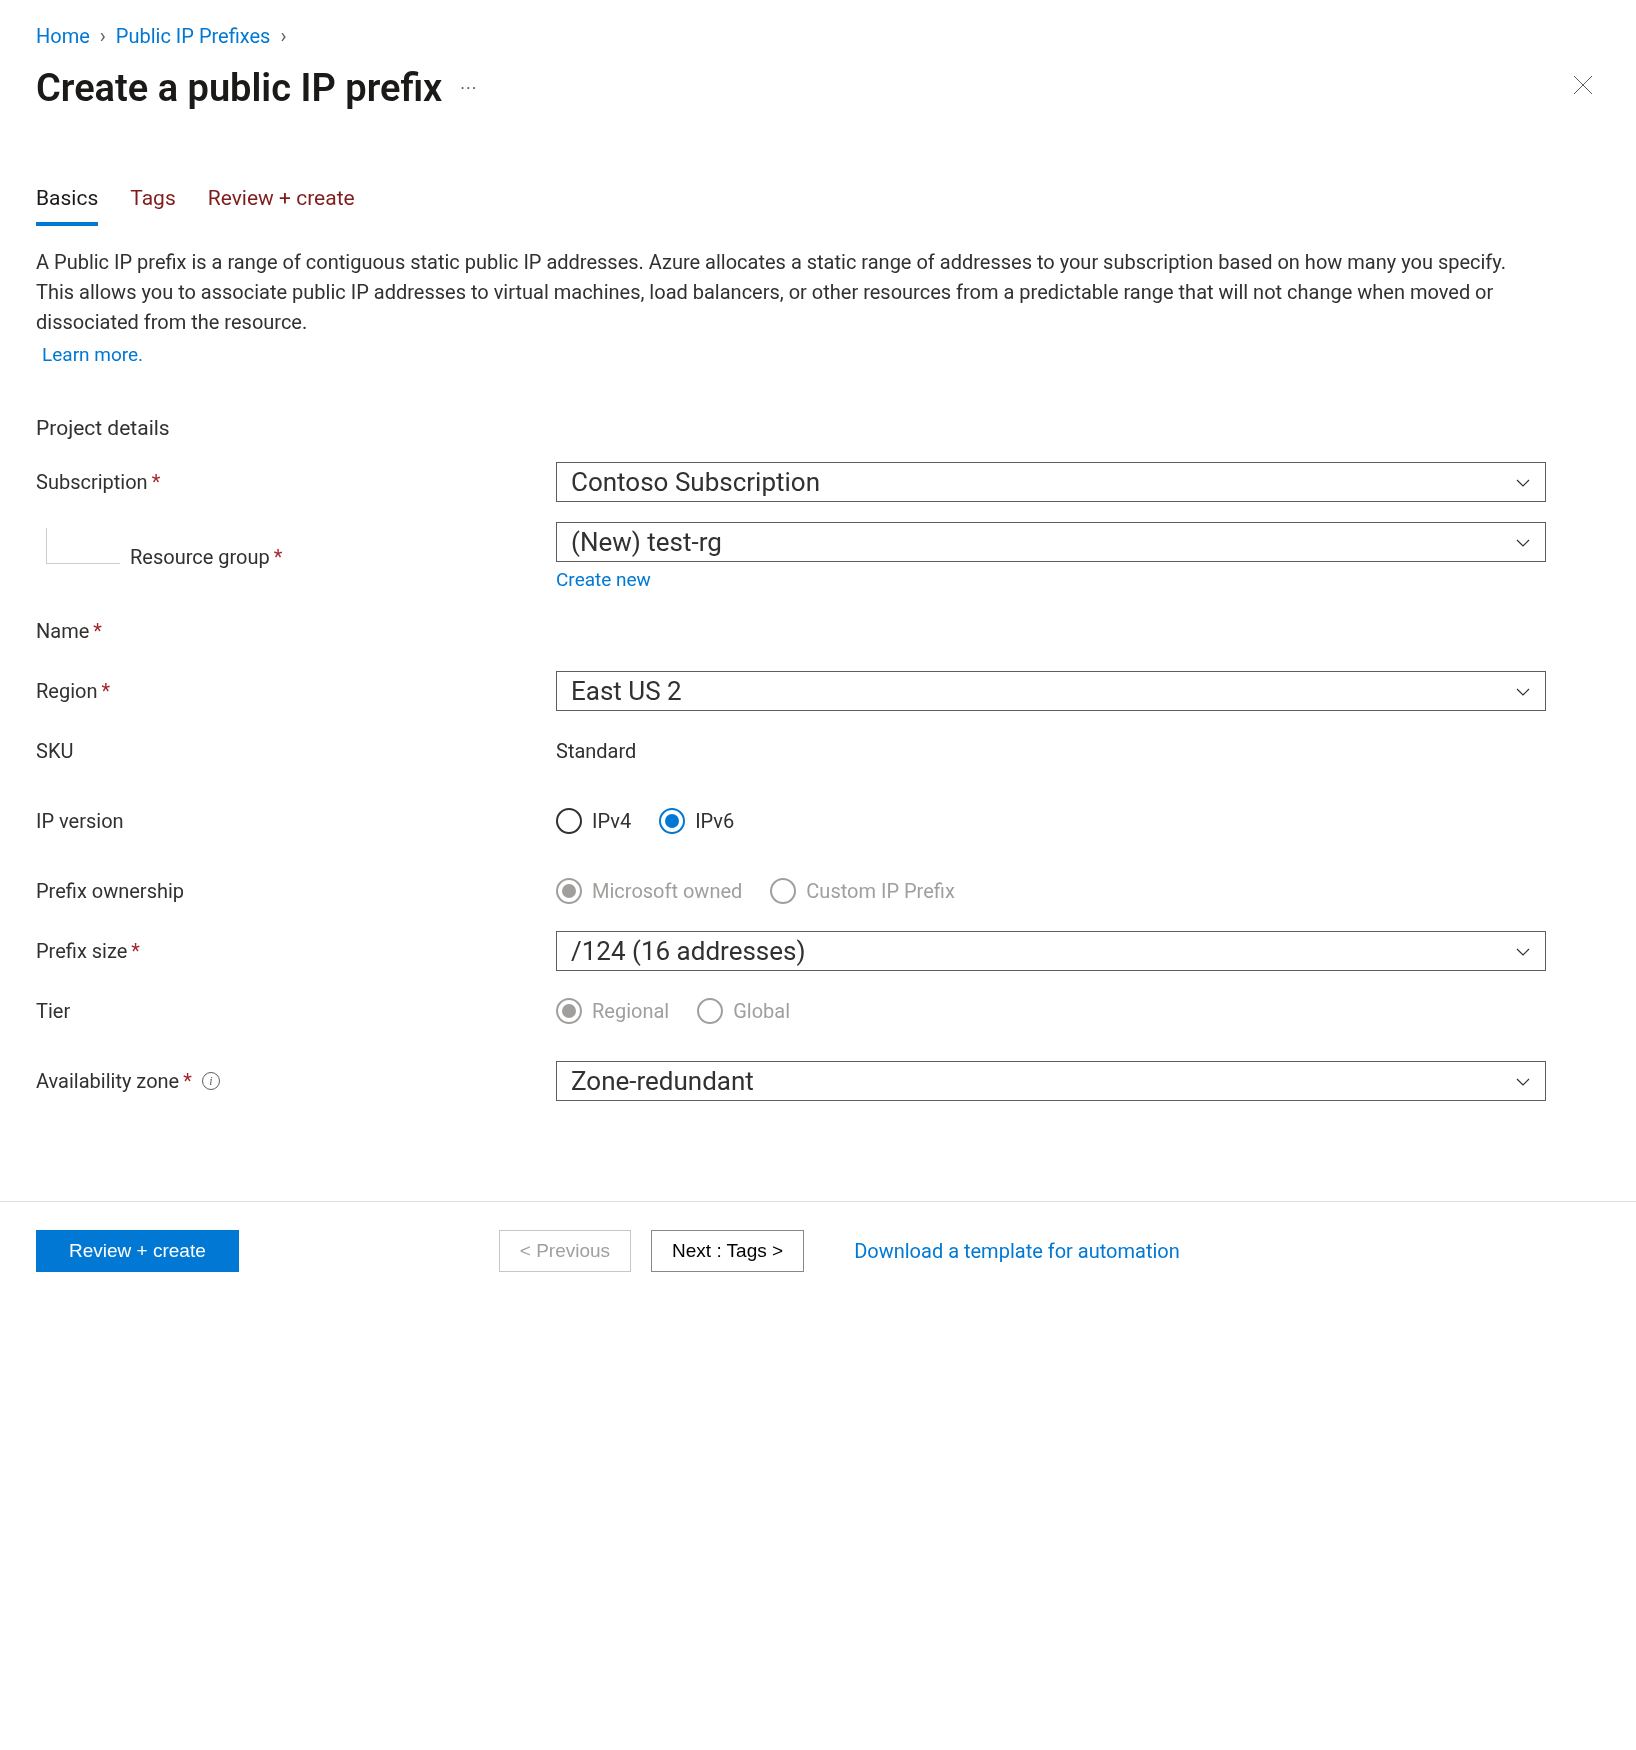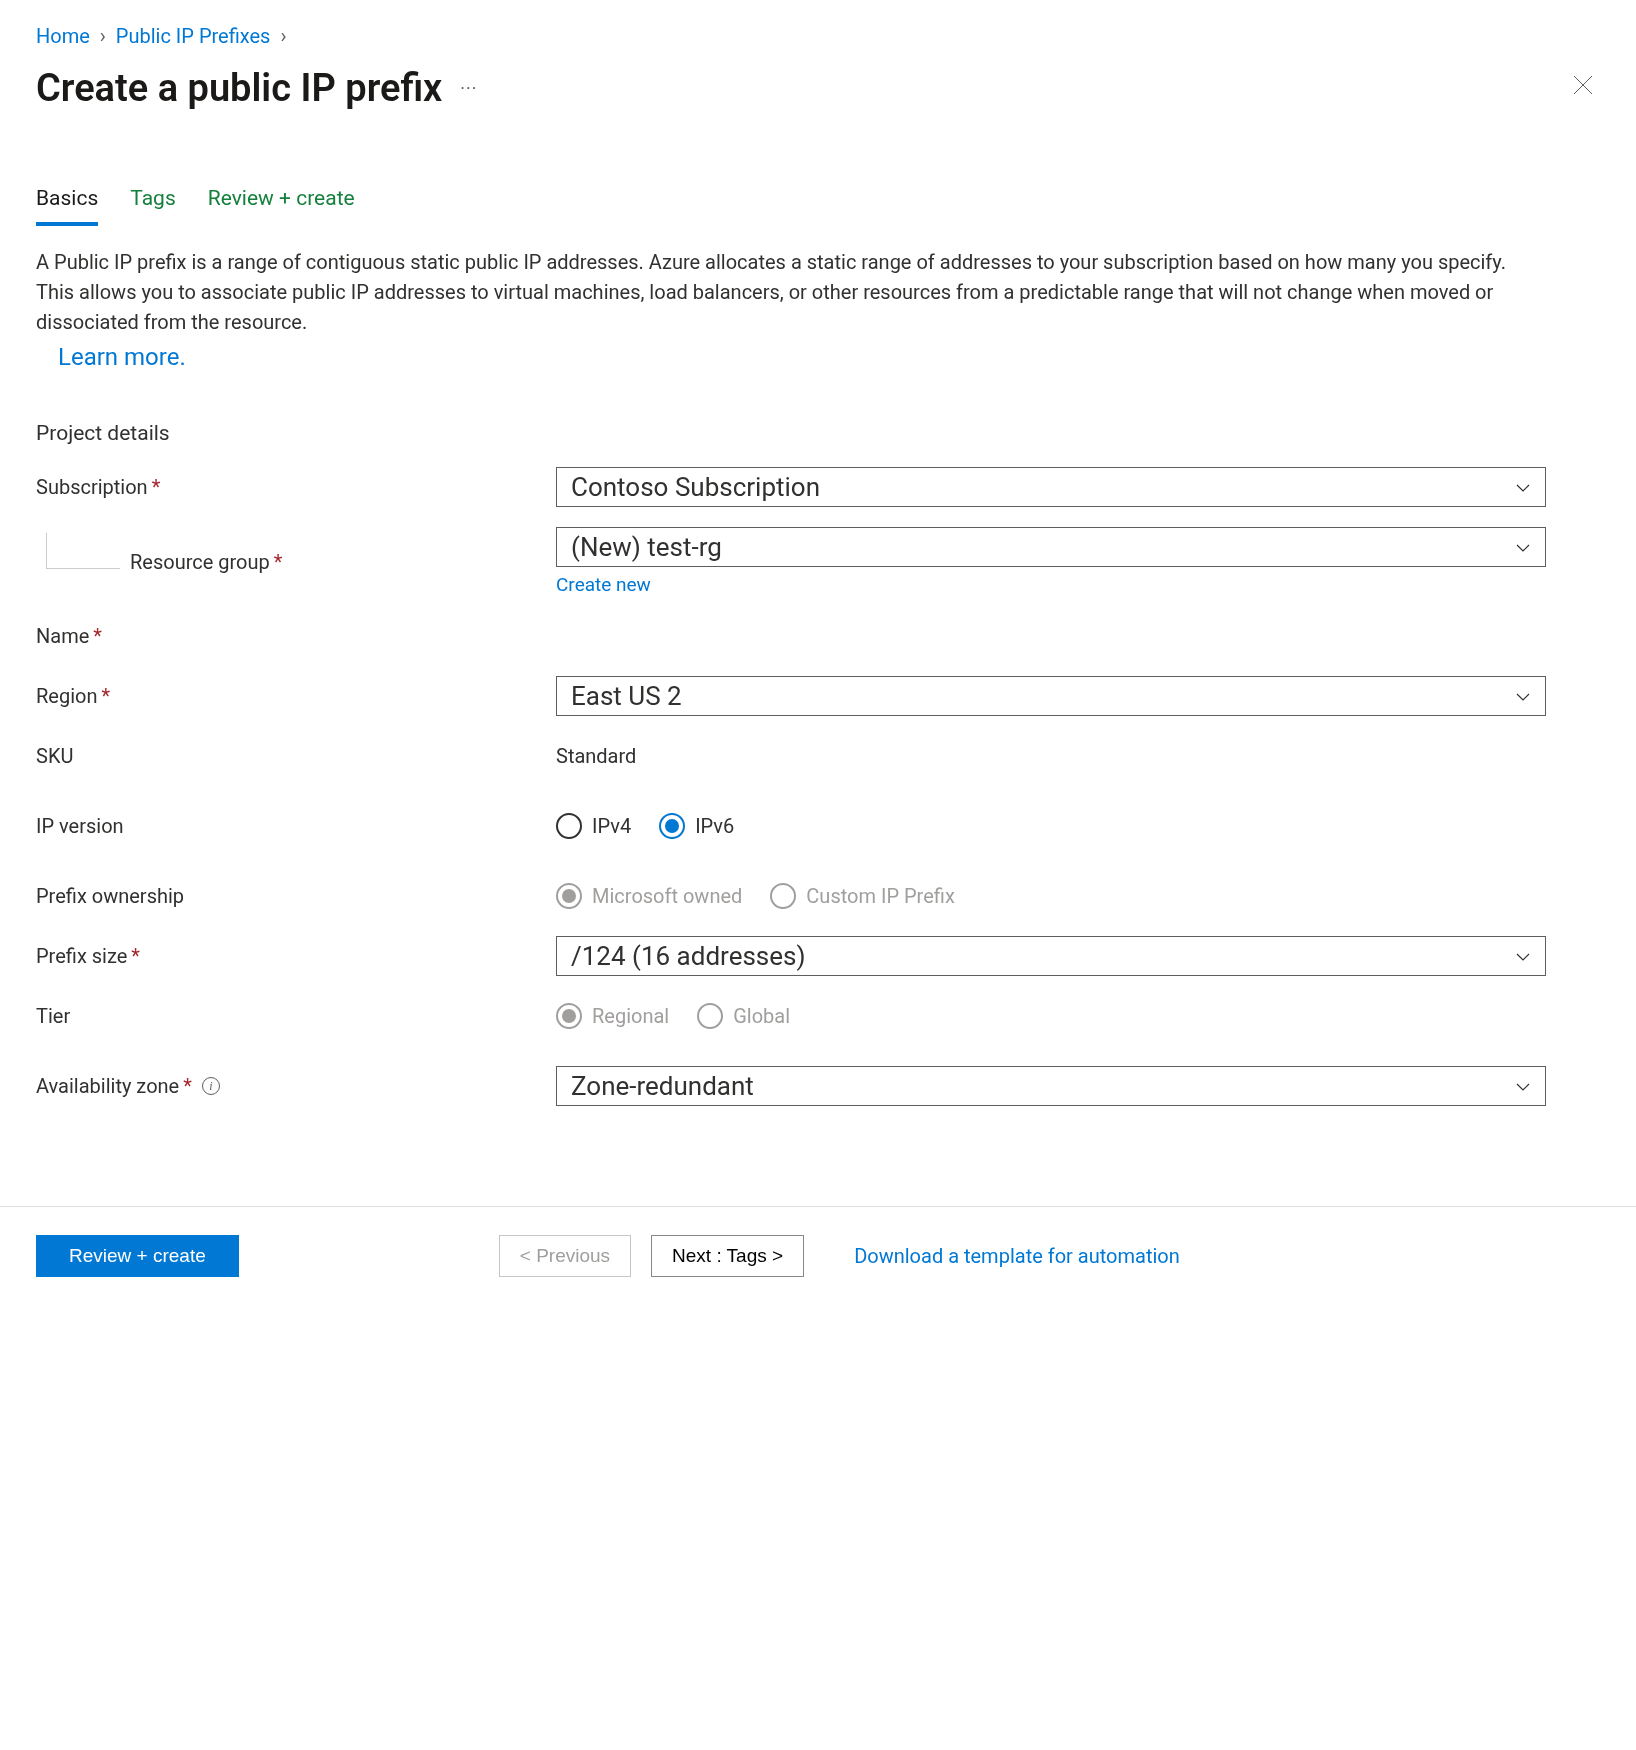--- a/index.html
+++ b/index.html
@@ -13,24 +13,24 @@
   .page { padding: 24px 36px 0 36px; position: relative; }
   .breadcrumbs { display: flex; align-items: center; gap: 10px; margin-bottom: 18px; font-size: 20px;}
   .breadcrumbs a { color: #0078d4; text-decoration: none; cursor: pointer; }
   .breadcrumbs .sep { color: #605e5c; }
   .title-row { display: flex; align-items: center; justify-content: space-between; margin-bottom: 70px; }
   .title-left { display: flex; align-items: center; gap: 18px; }
   .title { font-size: 38px; font-weight: 600; color: #1b1a19; }
   .title-more { font-size: 18px; color: #605e5c; cursor: pointer; letter-spacing: 1px; }
   .close-x { font-size: 24px; color: #605e5c; cursor: pointer; font-weight: 300; padding: 6px; }
   .tabs { display: flex; gap: 32px; border-bottom: 1px solid transparent; margin-bottom: 20px; font-size: 21px;}
-  .tab { padding: 6px 0 12px 0; cursor: pointer; color: #15803d; }
+  .tab { padding: 6px 0 12px 0; cursor: pointer; color: #7f1d1d; }
   .tab.active { color: #1b1a19; font-weight: 400; border-bottom: 4px solid #0078d4; }
   .description { font-size: 20px; line-height: 1.5; color: #323130; max-width: 1480px; margin-bottom: 6px; }
-  .learn-more { color: #0078d4; text-decoration: none; cursor: pointer; font-size: 24px; display: inline-block; margin-left: 22px; margin-bottom: 40px; }
+  .learn-more { color: #0078d4; text-decoration: none; cursor: pointer; font-size: 19px; display: inline-block; margin-left: 6px; margin-bottom: 40px; }
   .section-title { font-size: 21px; color: #323130; margin-bottom: 22px; margin-top: 10px;}
   .form-row { display: flex; align-items: center; margin-bottom: 20px; min-height: 40px; }
   .form-label-col { width: 520px; flex-shrink: 0; font-size: 20px; color: #323130; display: flex; align-items: center; }
   .indent-line { display: inline-block; width: 74px; height: 36px; border-left: 1px solid #ccc; border-bottom: 1px solid #ccc; margin-right: 10px; margin-top:-22px; margin-left:10px;}
   .req { color: #a4262c; margin-left: 4px; }
   .form-control-col { flex: 1; max-width: 990px; position: relative; }
   .select-box, .text-input {
     width: 100%; height: 40px; border: 1px solid #605e5c;
     padding: 0 40px 0 14px; font-size: 26px; background: #fff; color: #323130;
     display: flex; align-items: center; cursor: pointer; position: relative;

